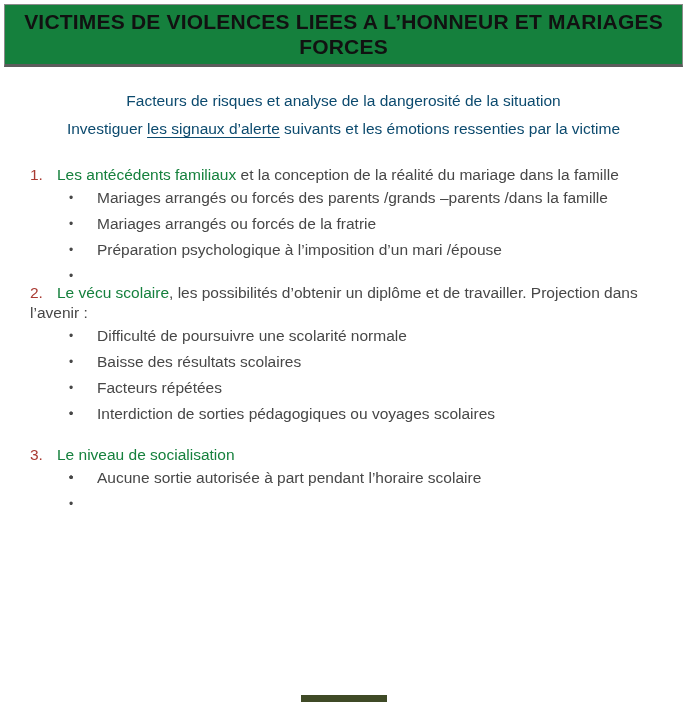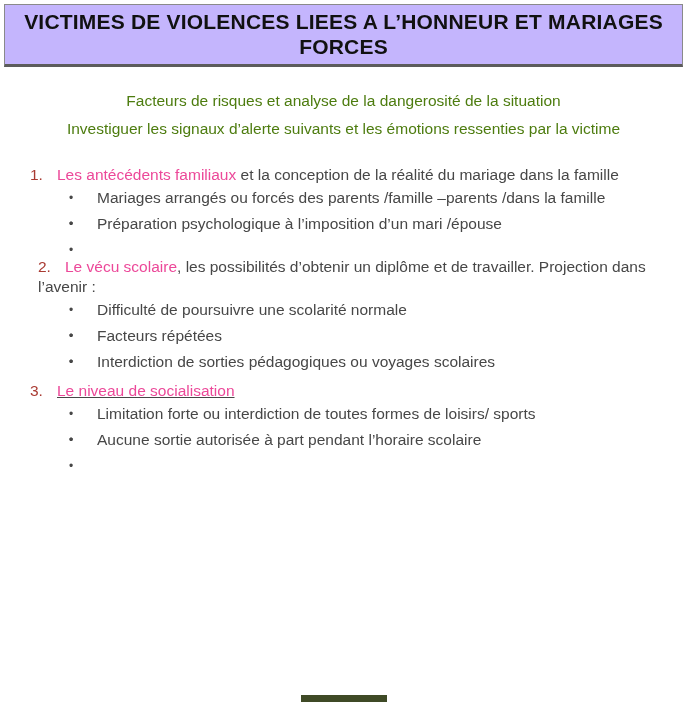--- a/index.html
+++ b/index.html
@@ -7,56 +7,57 @@
     padding: 0;
     width: 687px;
     height: 702px;
     overflow: hidden;
     background: #ffffff;
     font-family: "Liberation Sans", sans-serif;
     position: relative;
   }
   .banner {
     margin: 4px 4px 0 4px;
-    background: #c4b5fd;
+    background: #15803d;
     border: 1px solid #8a8a8a;
     border-bottom: 3px solid #5c5c5c;
     text-align: center;
     color: #111111;
     font-weight: bold;
     font-size: 21px;
     line-height: 25px;
     padding: 4px 8px 5px 8px;
     letter-spacing: 0.2px;
   }
   .subtitle {
     margin-top: 20px;
     text-align: center;
-    color: #4d7c0f;
+    color: #0c4a6e;
     font-size: 15.5px;
     line-height: 28px;
   }
   .u {
+    text-decoration: underline;
     text-underline-offset: 3px;
   }
   .heading {
     padding-left: 30px;
     font-size: 15.5px;
     line-height: 20px;
     color: #474747;
   }
   .heading .num {
     display: inline-block;
     min-width: 27px;
     color: #a93a32;
   }
-  .red { color: #ec4899; }
+  .red { color: #15803d; }
   .h1 { margin-top: 22px; }
-  .h2 { margin-top: 20px; margin-left: 8px; }
-  .h3 { margin-top: 6px; text-decoration: underline; }
+  .h2 { margin-top: 20px; }
+  .h3 { margin-top: 18px; }
   ul.bullets {
     margin: 0;
     padding: 0;
     list-style: none;
   }
   ul.bullets li {
     position: relative;
     padding-left: 97px;
     font-size: 15.5px;
     line-height: 26px;
@@ -95,44 +96,44 @@
   <div class="subtitle">
     <div>Facteurs de risques et analyse de la dangerosité de la situation</div>
     <div><span>Investiguer </span><span class="u">les signaux d’alerte</span><span> suivants et les émotions ressenties par la victime</span></div>
   </div>
 
   <div class="heading h1">
     <span class="num">1.</span><span class="red">Les antécédents familiaux</span><span> et la conception de la réalité du mariage dans la famille</span>
   </div>
 
   <ul class="bullets list-1">
-    <li><span class="dot">•</span><span>Mariages arrangés ou forcés des parents /famille –parents /dans la famille</span></li>
-    <li><span class="dot">•</span></li>
+    <li><span class="dot">•</span><span>Mariages arrangés ou forcés des parents /grands –parents /dans la famille</span></li>
+    <li><span class="dot">•</span><span>Mariages arrangés ou forcés de la fratrie</span></li>
     <li><span class="dot">•</span><span>Préparation psychologique à l’imposition d’un mari /épouse</span></li>
     <li><span class="dot">•</span></li>
   </ul>
 
   <div class="heading h2">
     <span class="num">2.</span><span class="red">Le vécu scolaire</span><span>, les possibilités d’obtenir un diplôme et de travailler. Projection dans l’avenir :</span>
   </div>
 
   <ul class="bullets list-2">
     <li><span class="dot">•</span><span>Difficulté de poursuivre une scolarité normale</span></li>
-    <li><span class="dot">•</span></li>
+    <li><span class="dot">•</span><span>Baisse des résultats scolaires</span></li>
     <li><span class="dot">•</span><span>Facteurs répétées</span></li>
     <li><span class="dot">•</span></li>
     <li><span class="dot">•</span><span>Interdiction de sorties pédagogiques ou voyages scolaires</span></li>
   </ul>
 
   <div class="heading h3">
     <span class="num">3.</span><span class="red">Le niveau de socialisation</span><span></span>
   </div>
 
   <ul class="bullets list-3">
-    <li><span class="dot">•</span><span>Limitation forte ou interdiction de toutes formes de loisirs/ sports</span></li>
+    <li><span class="dot">•</span></li>
     <li><span class="dot">•</span></li>
     <li><span class="dot">•</span><span>Aucune sortie autorisée à part pendant l’horaire scolaire</span></li>
     <li><span class="dot">•</span></li>
   </ul>
 
   <div class="bottom-bar"></div>
 
 </div>
 
 </body></html>

